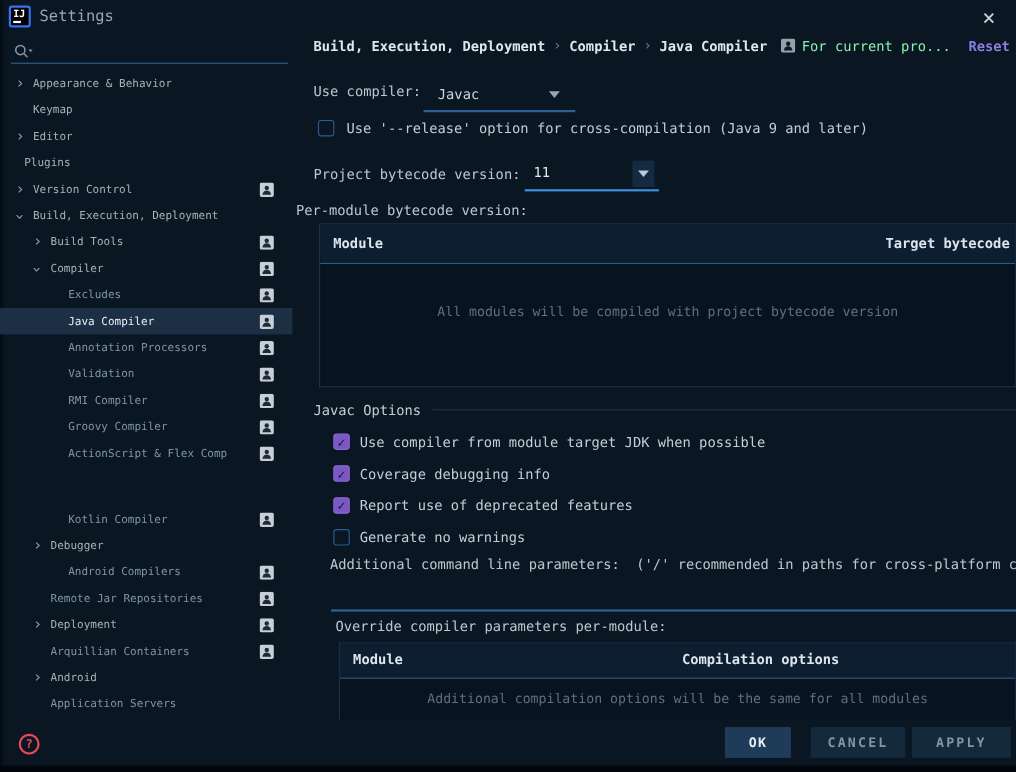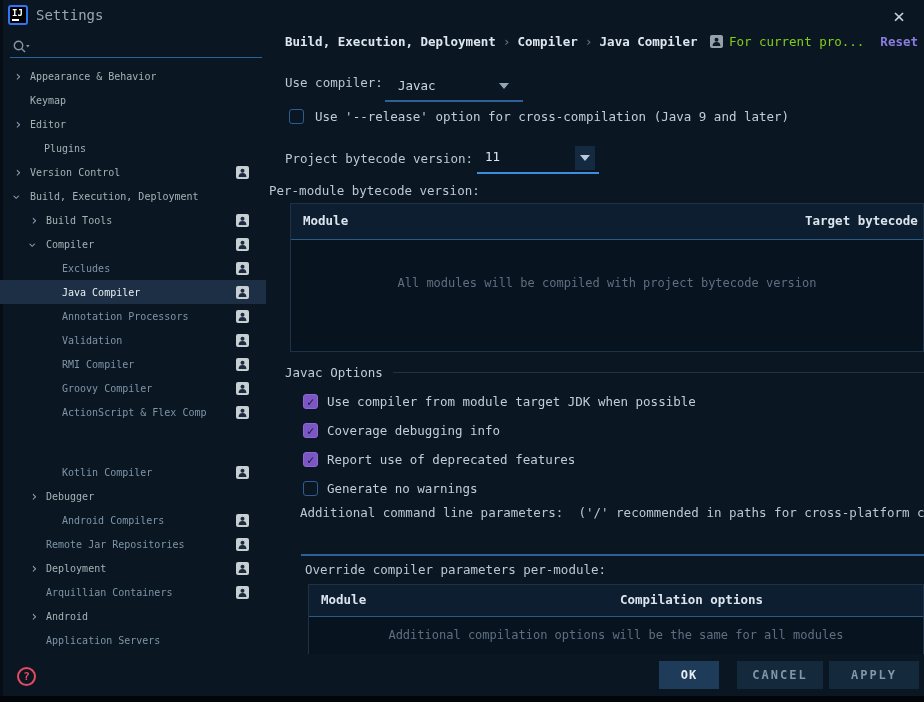--- a/index.html
+++ b/index.html
@@ -34,21 +34,21 @@
   
   #help-btn{left:17px;top:667px;width:19px;height:19px;border:2px solid #e8495f;border-radius:50%;
             box-sizing:border-box;display:flex;align-items:center;justify-content:center;
             color:#e8495f;font-size:11px;font-weight:bold;cursor:pointer;}
   
   #breadcrumb{left:285px;top:32px;right:6px;height:18px;display:flex;align-items:center;font-size:12.5px;}
   .bc-part{color:#dfe7ee;font-weight:bold;white-space:pre;}
   .bc-sep{color:#6a7a89;margin:0 7px;font-size:13px;}
   #bc-spacer{flex:1;}
   #scope-icon{width:13px;height:13px;margin-right:6px;flex:0 0 13px;}
-  #scope-label{color:#84cc16;white-space:pre;}
+  #scope-label{color:#86efac;white-space:pre;}
   #reset-btn{color:#8a7ce0;font-weight:bold;margin-left:16px;cursor:pointer;}
   
   .lbl{font-size:12.5px;color:#bcc7d1;white-space:pre;}
   #use-compiler-label{left:285px;top:75px;}
   #compiler-select{left:385px;top:74px;width:138px;height:26px;border-bottom:2px solid #2e6195;cursor:pointer;}
   #compiler-select .val{position:absolute;left:13px;top:4px;font-size:12.5px;color:#cdd6e0;}
   .tri{width:0;height:0;border-left:5px solid transparent;border-right:5px solid transparent;border-top:6px solid #92a6b8;}
   #compiler-select .tri{position:absolute;right:14px;top:9px;}
   .cb{width:15px;height:15px;border:1px solid #2d5c92;border-radius:3px;box-sizing:border-box;flex:0 0 15px;
       display:flex;align-items:center;justify-content:center;font-size:12px;font-weight:bold;color:#0e1b2b;}
@@ -146,21 +146,21 @@
     <span class="chev right"></span>
     <span class="slabel">Editor</span>
     <span class="badge" style="visibility: hidden;">
       <svg width="13" height="13" viewBox="0 0 13 13">
             <rect width="13" height="13" rx="2" fill="#c7ced4"></rect>
             <circle cx="6.5" cy="4.8" r="2" fill="#1b2b3a"></circle>
             <path d="M2.6 11 a3.9 3.9 0 0 1 7.8 0 z" fill="#1b2b3a"></path>
           </svg>
     </span>
   </div>
-      <div class="srow" style="padding-left: 28px;">
+      <div class="srow" style="padding-left: 6px;">
     <span class="chev none"></span>
     <span class="slabel">Plugins</span>
     <span class="badge" style="visibility: hidden;">
       <svg width="13" height="13" viewBox="0 0 13 13">
             <rect width="13" height="13" rx="2" fill="#c7ced4"></rect>
             <circle cx="6.5" cy="4.8" r="2" fill="#1b2b3a"></circle>
             <path d="M2.6 11 a3.9 3.9 0 0 1 7.8 0 z" fill="#1b2b3a"></path>
           </svg>
     </span>
   </div>

